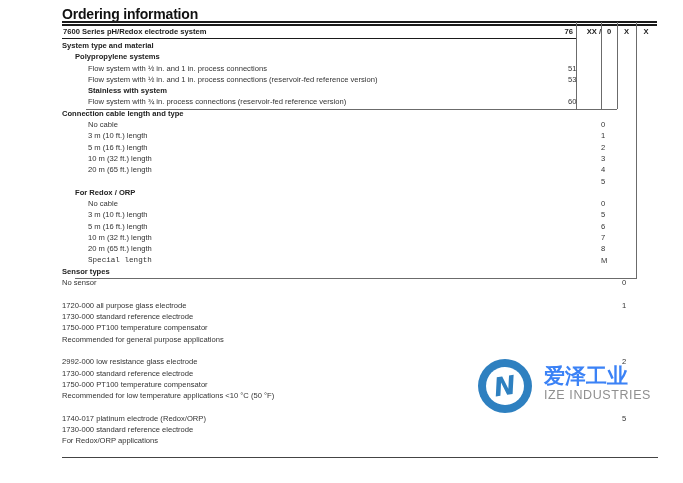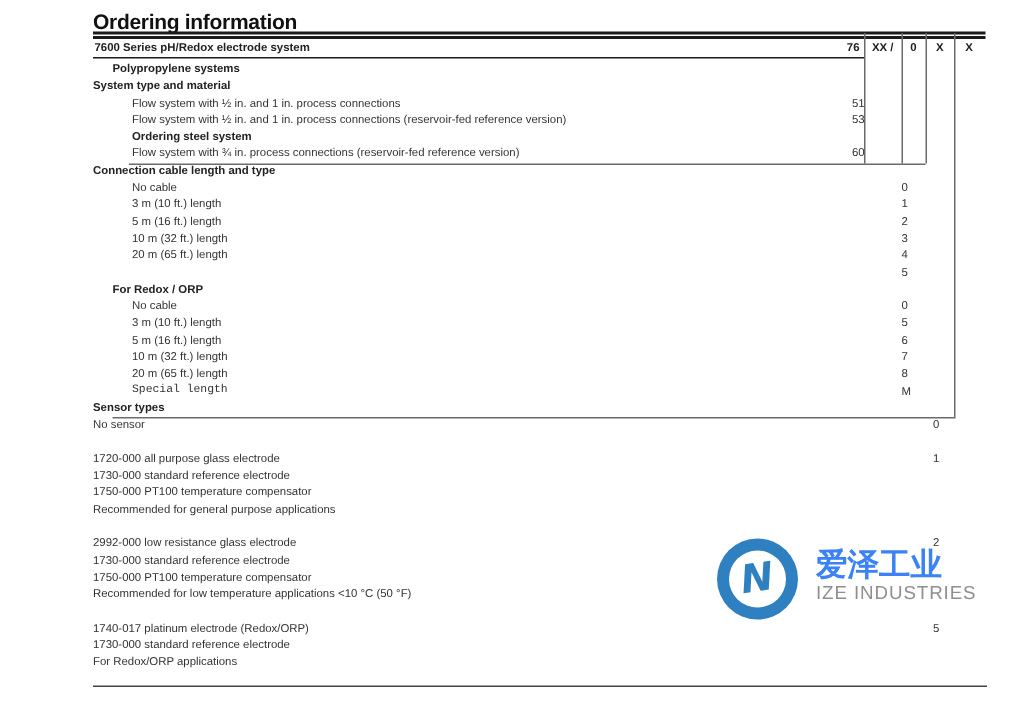--- a/index.html
+++ b/index.html
@@ -12,21 +12,21 @@
 
   
   .rule-top-a { position: absolute; left: 62px; top: 21px; width: 595px; height: 1.6px; background: #1a1a1a; }
   .rule-top-b { position: absolute; left: 62px; top: 24px; width: 595px; height: 1.6px; background: #1a1a1a; }
 
   .header-row { position: absolute; left: 62px; top: 26px; width: 596px; height: 12px;
                 font-size: 7.6px; font-weight: bold; color: #222; }
   .header-desc { position: absolute; left: 1px; top: 1px; white-space: nowrap; }
   .hdr-code { position: absolute; top: 1px; text-align: center; }
   .hdr-76   { right: 85px; width: 14px; text-align: right; }
-  .hdr-xx   { left: 514px; width: 25px; }
+  .hdr-xx   { left: 514px; width: 25px; text-align: right; }
   .hdr-0    { left: 539px; width: 16px; }
   .hdr-x1   { left: 555px; width: 19px; }
   .hdr-x2   { left: 574px; width: 20px; }
 
   .rule-header { position: absolute; left: 62px; top: 38px; width: 514px; height: 1.4px; background: #1a1a1a; }
 
   
   .vline { position: absolute; width: 1px; background: #6b6b6b; }
   .v1 { left: 576px; top: 22px; height: 87px; }
   .v2 { left: 601px; top: 22px; height: 87px; }
@@ -87,35 +87,35 @@
   <div class="vline v2"></div>
   <div class="vline v3"></div>
   <div class="vline v4"></div>
 
   <div class="hr1"></div>
   <div class="hr2"></div>
   <div class="hr3"></div>
 
   <div class="table-body">
       <div class="row">
+        <span class="desc bold" style="padding-left: 0px;">System type and material</span>
+      </div>
+      <div class="row">
         <span class="desc bold" style="padding-left: 13px;">Polypropylene systems</span>
-      </div>
-      <div class="row">
-        <span class="desc bold" style="padding-left: 0px;">System type and material</span>
       </div>
       <div class="row">
         <span class="desc" style="padding-left: 26px;">Flow system with ½ in. and 1 in. process connections</span>
         <span class="code code-xx">51</span>
       </div>
       <div class="row">
         <span class="desc" style="padding-left: 26px;">Flow system with ½ in. and 1 in. process connections (reservoir-fed reference version)</span>
         <span class="code code-xx">53</span>
       </div>
       <div class="row">
-        <span class="desc bold" style="padding-left: 26px;">Ordering steel system</span>
+        <span class="desc bold" style="padding-left: 26px;">Stainless with system</span>
       </div>
       <div class="row">
         <span class="desc" style="padding-left: 26px;">Flow system with ¾ in. process connections (reservoir-fed reference version)</span>
         <span class="code code-xx">60</span>
       </div>
       <div class="row">
         <span class="desc bold" style="padding-left: 0px;">Connection cable length and type</span>
       </div>
       <div class="row">
         <span class="desc" style="padding-left: 26px;">No cable</span>

